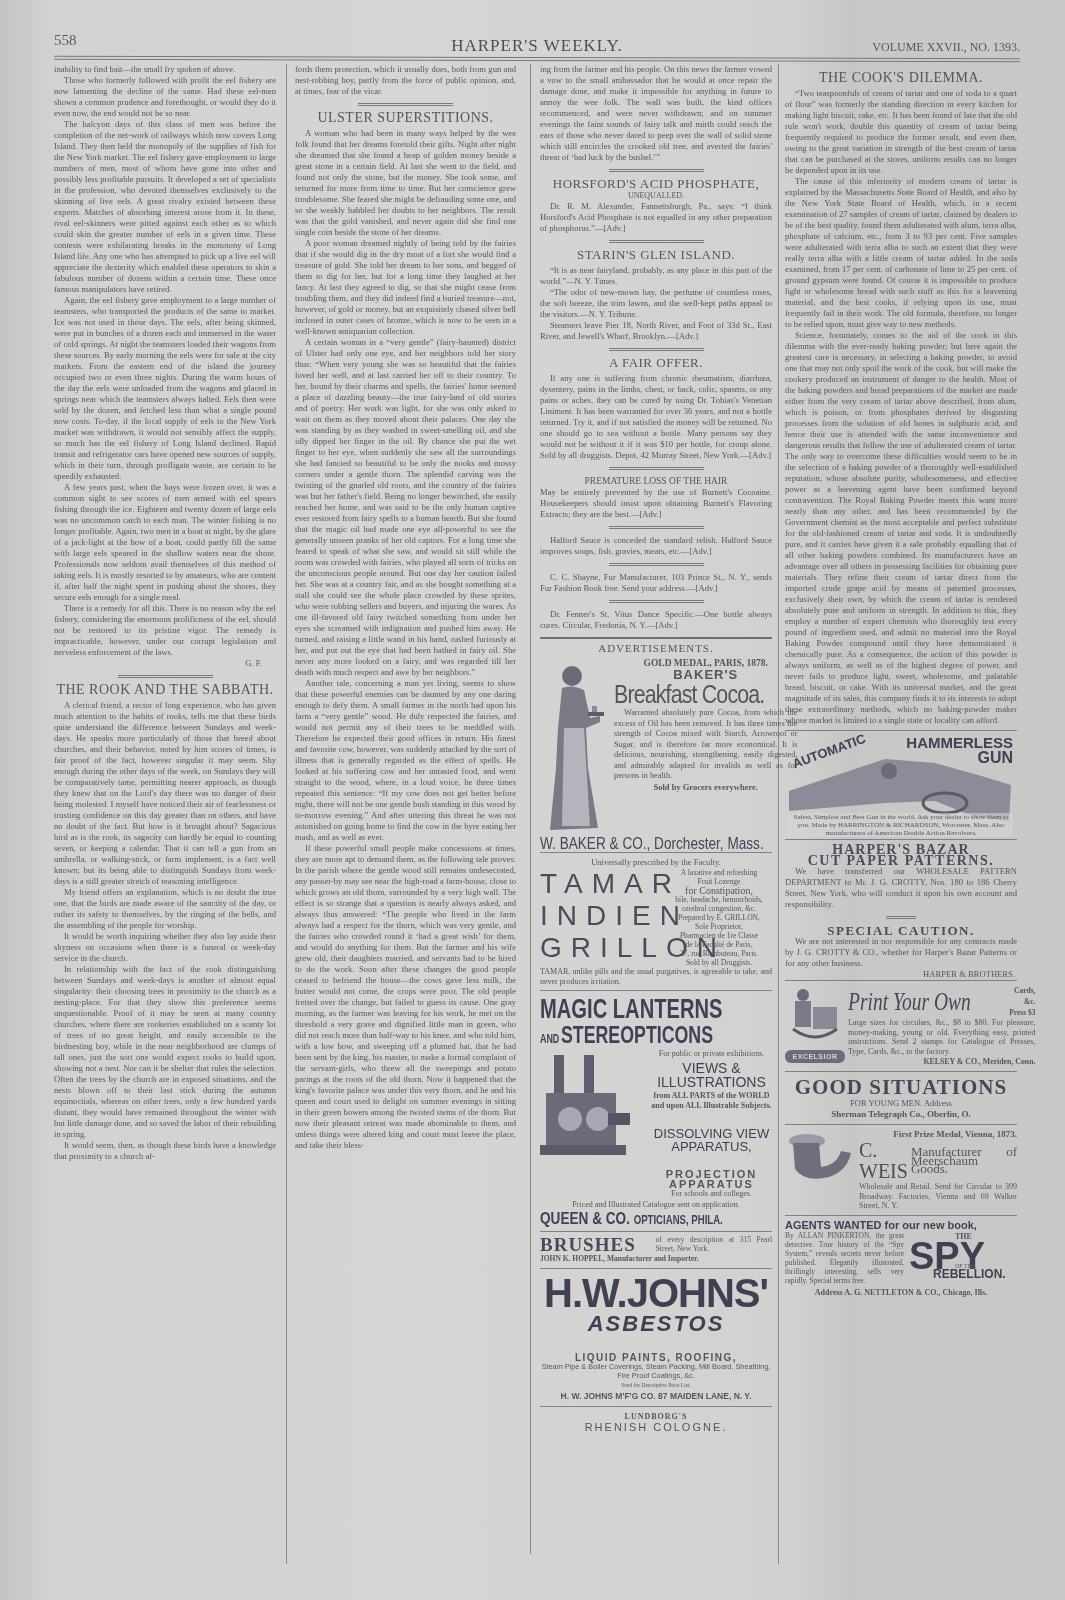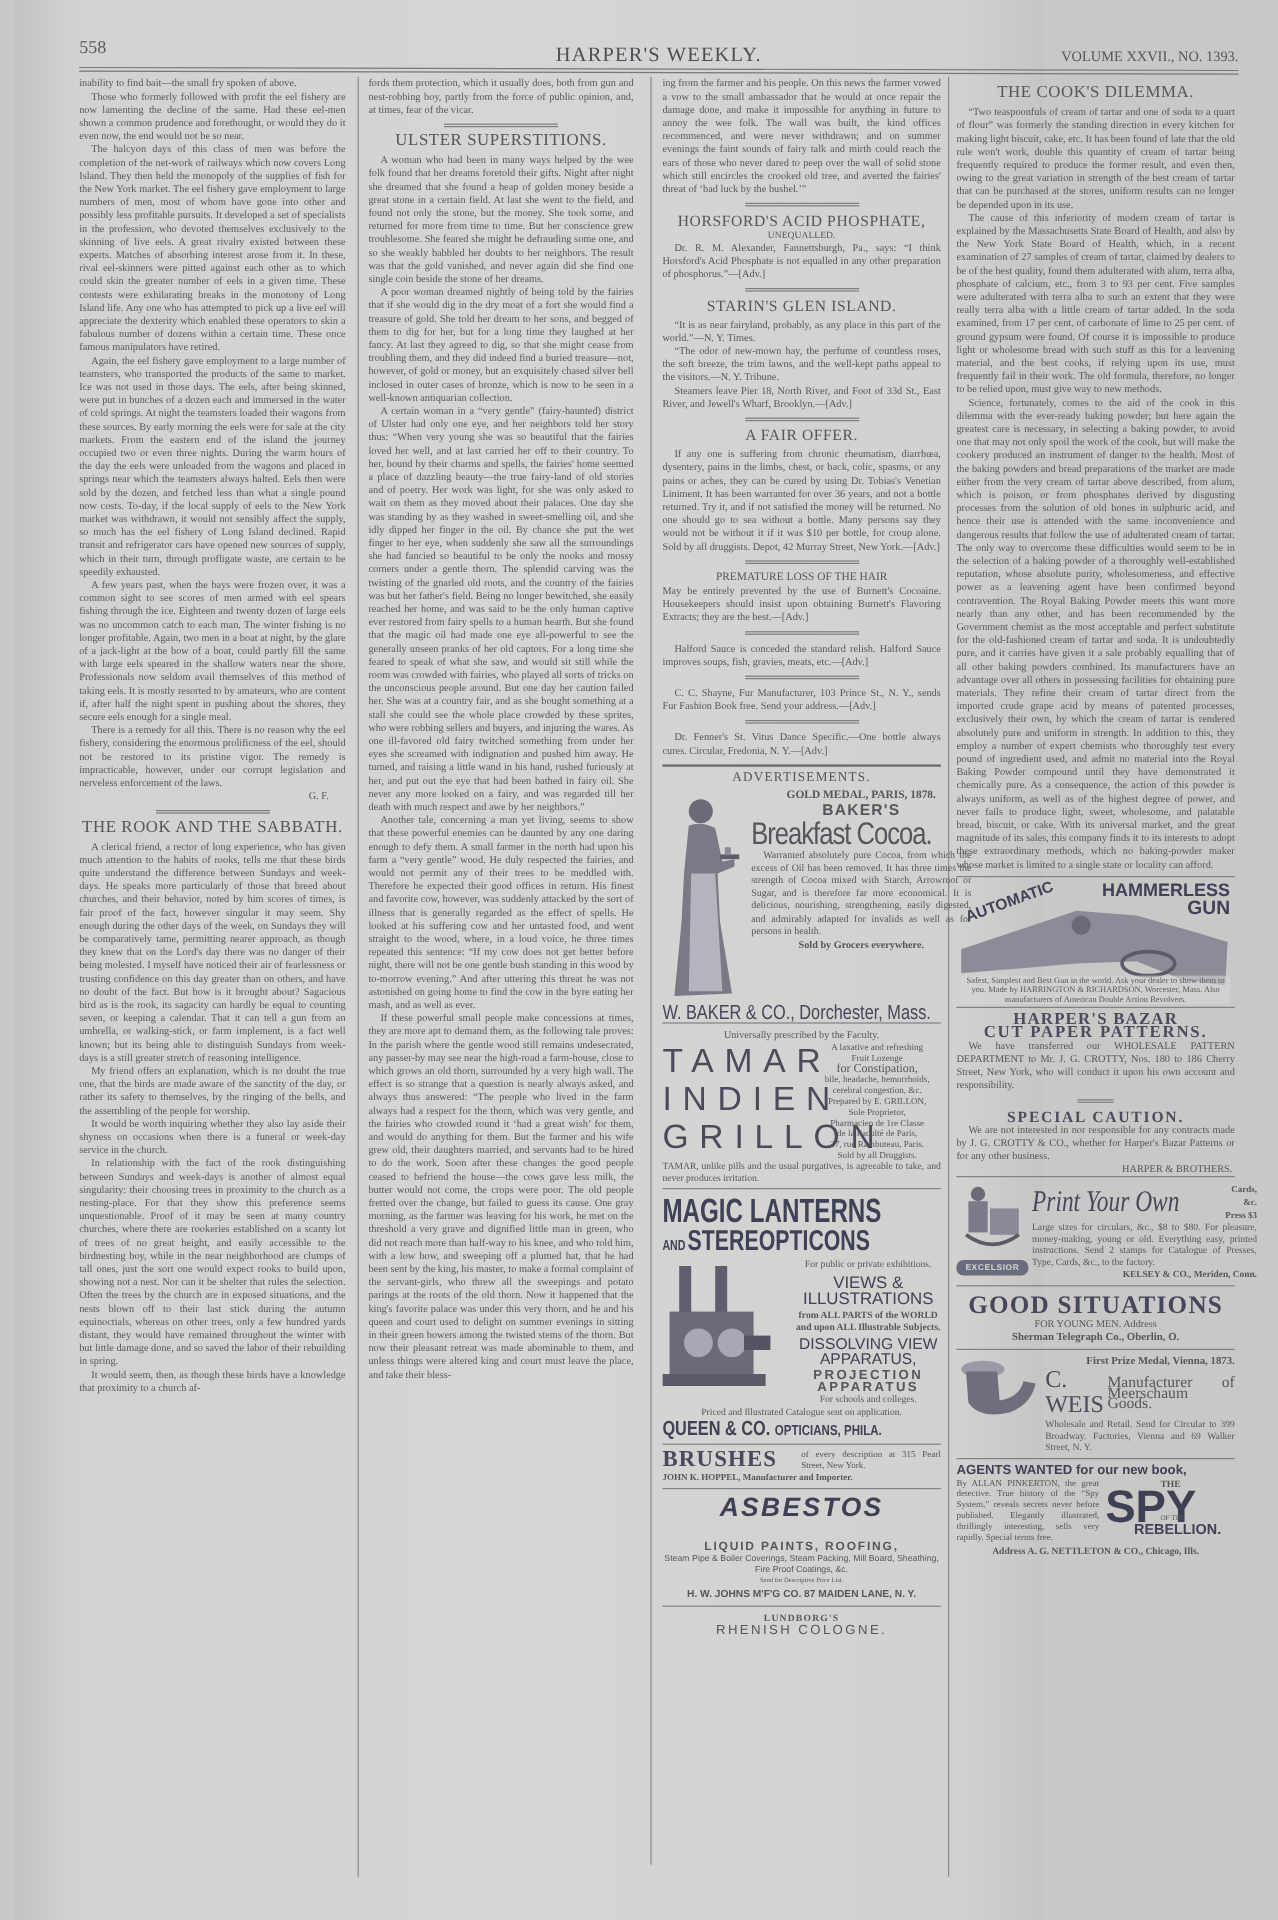--- a/index.html
+++ b/index.html
@@ -1,17 +1,17 @@
 <!DOCTYPE html>
 <html><head>
 <meta charset="utf-8">
 <style>
   html,body{margin:0;padding:0;}
   body{width:1065px;height:1600px;background:#c9c8c6;font-family:"Liberation Serif","DejaVu Serif",serif;color:#4a4a52;overflow:hidden;position:relative;}
-  .page{position:absolute;left:12px;top:0;width:857px;height:1600px;background:linear-gradient(90deg,#c4c3c1 0%,#d3d2d0 6%,#d6d5d3 50%,#d2d1cf 92%,#c6c5c3 100%);}
+  .page{position:absolute;left:0;top:0;width:857px;height:1600px;background:linear-gradient(90deg,#c4c3c1 0%,#d3d2d0 6%,#d6d5d3 50%,#d2d1cf 92%,#c6c5c3 100%);}
   .masthead{position:absolute;left:54px;top:28px;width:966px;height:28px;}
   .pagenum{position:absolute;left:0;top:4px;font-size:15px;color:#5a5a5e;}
   .title{position:absolute;left:0;right:0;top:8px;text-align:center;font-size:17px;letter-spacing:1px;color:#4e4e56;}
   .volume{position:absolute;right:0;top:12px;font-size:12px;color:#55555c;}
   .rule-top{position:absolute;left:54px;top:57px;width:966px;border-top:1px solid #77777c;border-bottom:1px solid #77777c;height:2px;transform:rotate(0.15deg);}
   .col{position:absolute;top:64px;font-size:8.6px;line-height:11px;text-align:justify;color:#55555e;}
   .col p{margin:0;text-indent:10px;}
   .c1{left:54px;width:222px;}
   .c2{left:295px;width:221px;}
   .c3{left:540px;width:232px;}
@@ -160,41 +160,42 @@
           <rect x="6" y="44" width="70" height="52" fill="#6a6a78"></rect>
           <circle cx="30" cy="70" r="12" fill="#a8a8b4"></circle>
           <circle cx="58" cy="70" r="12" fill="#a8a8b4"></circle>
           <rect x="68" y="64" width="22" height="12" fill="#545464"></rect>
           <rect x="0" y="96" width="86" height="10" fill="#5a5a68"></rect>
         </svg>
         <div class="center" style="flex:1;font-size:8px;line-height:10px">
           <div>For public or private exhibitions.</div>
           <div class="lantern-title" style="font-size:14px;font-weight:normal;margin:2px 0">VIEWS &amp; ILLUSTRATIONS</div>
           <div style="font-weight:bold">from ALL PARTS of the WORLD and upon ALL Illustrable Subjects.</div>
-          <div class="lantern-title" style="font-size:13px;font-weight:normal;margin:2px 0">DISSOLVING VIEW APPARATUS,</div>
+          <div class="lantern-title" style="font-size:13px;font-weight:normal;margin:16px 0">DISSOLVING VIEW APPARATUS,</div>
           <div class="bold-sans" style="font-size:11px;letter-spacing:2px">PROJECTION APPARATUS</div>
           <div>For schools and colleges.</div>
         </div>
       </div>
       <div class="center" style="font-size:8px">Priced and Illustrated Catalogue sent on application.</div>
       <div class="lantern-title" style="font-size:17px;white-space:nowrap;transform:scaleX(0.8);transform-origin:left">
         <span>QUEEN &amp; CO.</span>
         <span style="font-size:12px">OPTICIANS, PHILA.</span>
       </div>
     </div>
 
     <div class="ad-block">
       <div style="display:flex;align-items:center;gap:20px">
         <span class="bold-sans" style="font-size:19px;letter-spacing:1px;color:#474a5c;font-family:'Liberation Serif',serif;font-weight:900">BRUSHES</span>
         <span style="font-size:7.5px;line-height:8.5px">of every description at 315 Pearl Street, New York.</span>
       </div>
       <div style="font-size:7.5px;font-weight:bold">JOHN K. HOPPEL, Manufacturer and Importer.</div>
     </div>
 
     <div class="ad-block center">
+      <div class="lantern-title" style="font-size:40px;letter-spacing:-1px;color:#3e4154">H.W.JOHNS'</div>
       <div class="lantern-title" style="font-size:22px;font-style:italic;letter-spacing:2px;color:#3e4154">ASBESTOS</div>
       <div class="bold-sans" style="font-size:10px;letter-spacing:1.5px;margin-top:17px">LIQUID PAINTS, ROOFING,</div>
       <div style="font-family:'Liberation Sans',sans-serif;font-size:7.3px;line-height:8.5px">Steam Pipe &amp; Boiler Coverings, Steam Packing, Mill Board, Sheathing, Fire Proof Coatings, &amp;c.</div>
       <div style="font-size:5.5px">Send for Descriptive Price List.</div>
       <div class="bold-sans" style="font-size:8.5px">H. W. JOHNS M'F'G CO. 87 MAIDEN LANE, N. Y.</div>
     </div>
 
     <div class="ad-block center">
       <div style="font-weight:bold;font-size:8px;letter-spacing:1px">LUNDBORG'S</div>
       <div style="font-family:'Liberation Sans',sans-serif;font-size:11px;letter-spacing:2px">RHENISH COLOGNE.</div>

